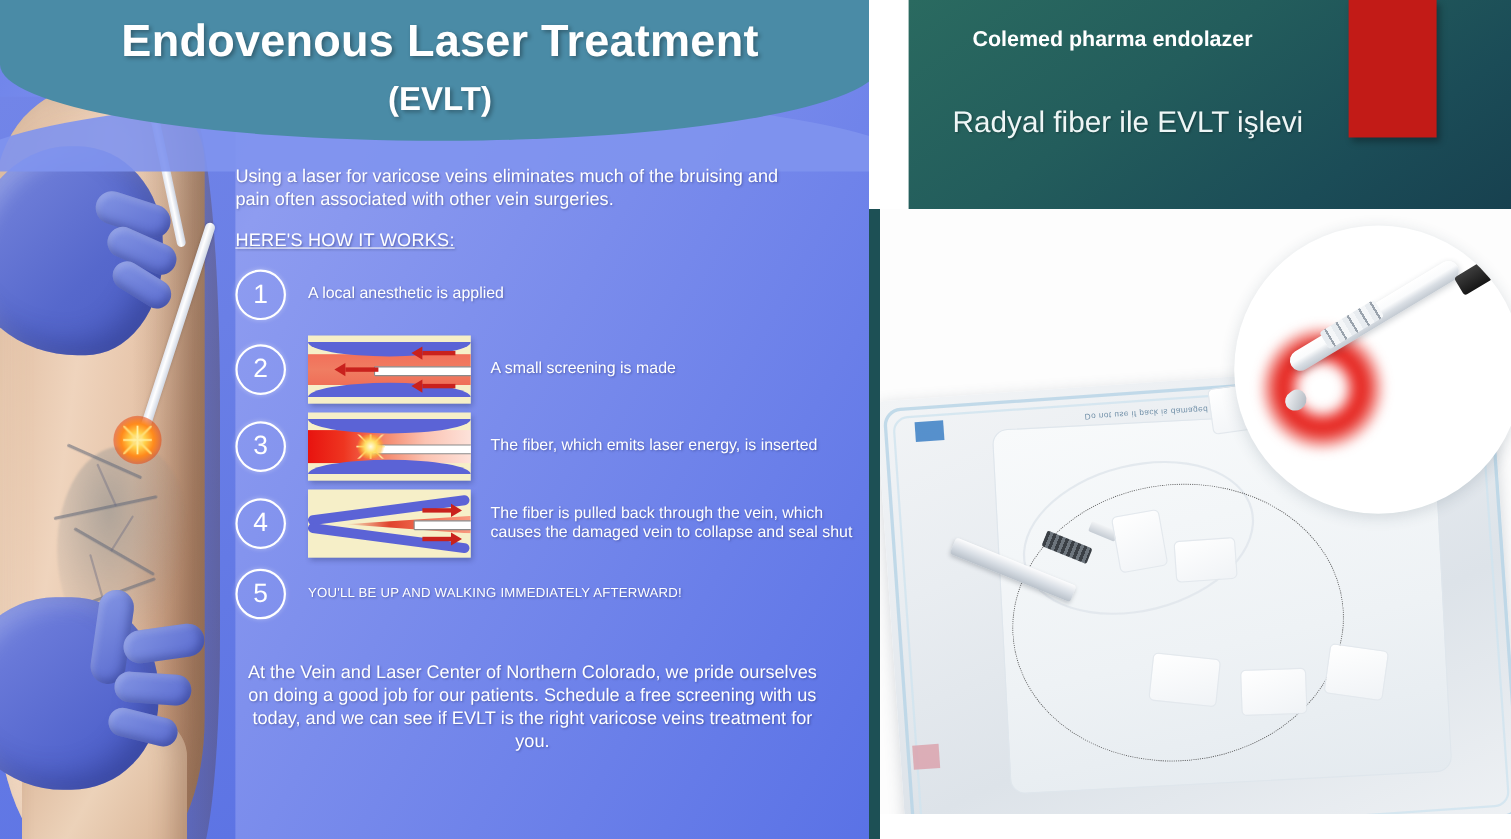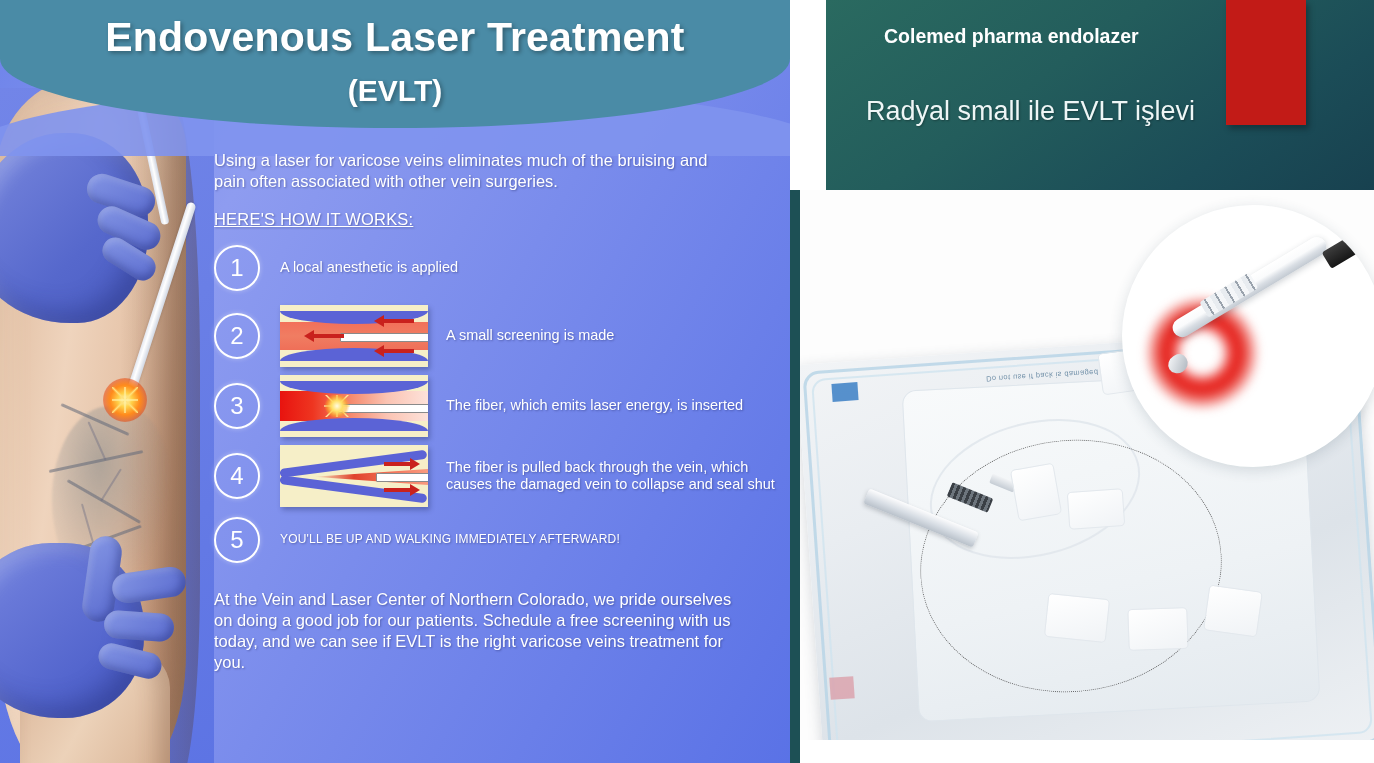--- a/index.html
+++ b/index.html
@@ -48,21 +48,21 @@
     background:linear-gradient(140deg,#8090e2 0%,#6878d8 30%,#5365cd 70%,#4557c2 100%);
     border-radius:48% 44% 44% 52%/50% 48% 46% 50%;
     box-shadow:inset -12px -10px 26px rgba(30,40,110,.42), inset 8px 8px 18px rgba(215,222,255,.30);}
   .foot{position:absolute;left:20px;top:560px;width:150px;height:200px;
     background:linear-gradient(120deg,#d9b396,#ecd2b9 40%,#cfa483);
     border-radius:42% 30% 26% 46%/26% 20% 34% 40%;
     box-shadow:inset -12px 0 22px rgba(90,55,35,.28);}
 
   
   #title-banner{position:absolute;left:0;top:0;width:790px;height:128px;background:#4a8ba6;overflow:hidden;
-    border-bottom-left-radius:62% 86px;border-bottom-right-radius:62% 86px;}
+    border-bottom-left-radius:62% 86px;border-bottom-right-radius:62% 86px;padding-left:10px;}
   #title-banner .t1{position:absolute;left:0;right:0;top:14px;text-align:center;color:#fff;
     font-size:41px;font-weight:bold;letter-spacing:.2px;text-shadow:2px 2px 4px rgba(0,0,0,.33);}
   #title-banner .t2{position:absolute;left:0;right:0;top:74px;text-align:center;color:#fff;
     font-size:30px;font-weight:bold;text-shadow:2px 2px 4px rgba(0,0,0,.33);}
   .banner-edge{position:absolute;left:-40px;top:86px;width:880px;height:70px;
     background:#7f93ee;border-radius:50% 50% 0 0/100% 100% 0 0;opacity:.9;}
 
   
   #content{position:absolute;left:214px;top:150px;width:566px;color:#fff;}
   .intro{font-size:16.5px;line-height:21px;width:510px;text-shadow:1px 1px 2px rgba(30,35,90,.40);}
@@ -259,29 +259,29 @@
           <div class="step-text">The fiber is pulled back through the vein, which causes the damaged vein to collapse and seal shut</div>
         </div>
 
         <div class="step">
           <div class="circ">5</div>
           <div class="step-text caps">YOU'LL BE UP AND WALKING IMMEDIATELY AFTERWARD!</div>
         </div>
 
       </div>
 
-      <div class="intro" style="margin-top:26px;width:540px;">At the Vein and Laser Center of Northern Colorado, we pride ourselves on doing a good job for our patients. Schedule a free screening with us today, and we can see if EVLT is the right varicose veins treatment for you.</div>
+      <div class="intro" style="margin-top:38px;width:540px;text-align:center;">At the Vein and Laser Center of Northern Colorado, we pride ourselves on doing a good job for our patients. Schedule a free screening with us today, and we can see if EVLT is the right varicose veins treatment for you.</div>
     </div>
   </div>
 
   <div id="right-panel">
     <div id="right-header">
       <div id="red-accent"></div>
       <div class="rh-line1">Colemed pharma endolazer</div>
-      <div class="rh-line2">Radyal small ile EVLT işlevi</div>
+      <div class="rh-line2">Radyal fiber ile EVLT işlevi</div>
     </div>
     <div id="teal-strip"></div>
 
     <div id="product-photo">
       <div class="pouch"></div>
       <div class="pouch-border"></div>
       <div class="pouch-border2"></div>
       <div class="inner-tray"></div>
       <div class="pouch-text">Do not use if pack is damaged</div>
       <div class="blue-label"></div>

